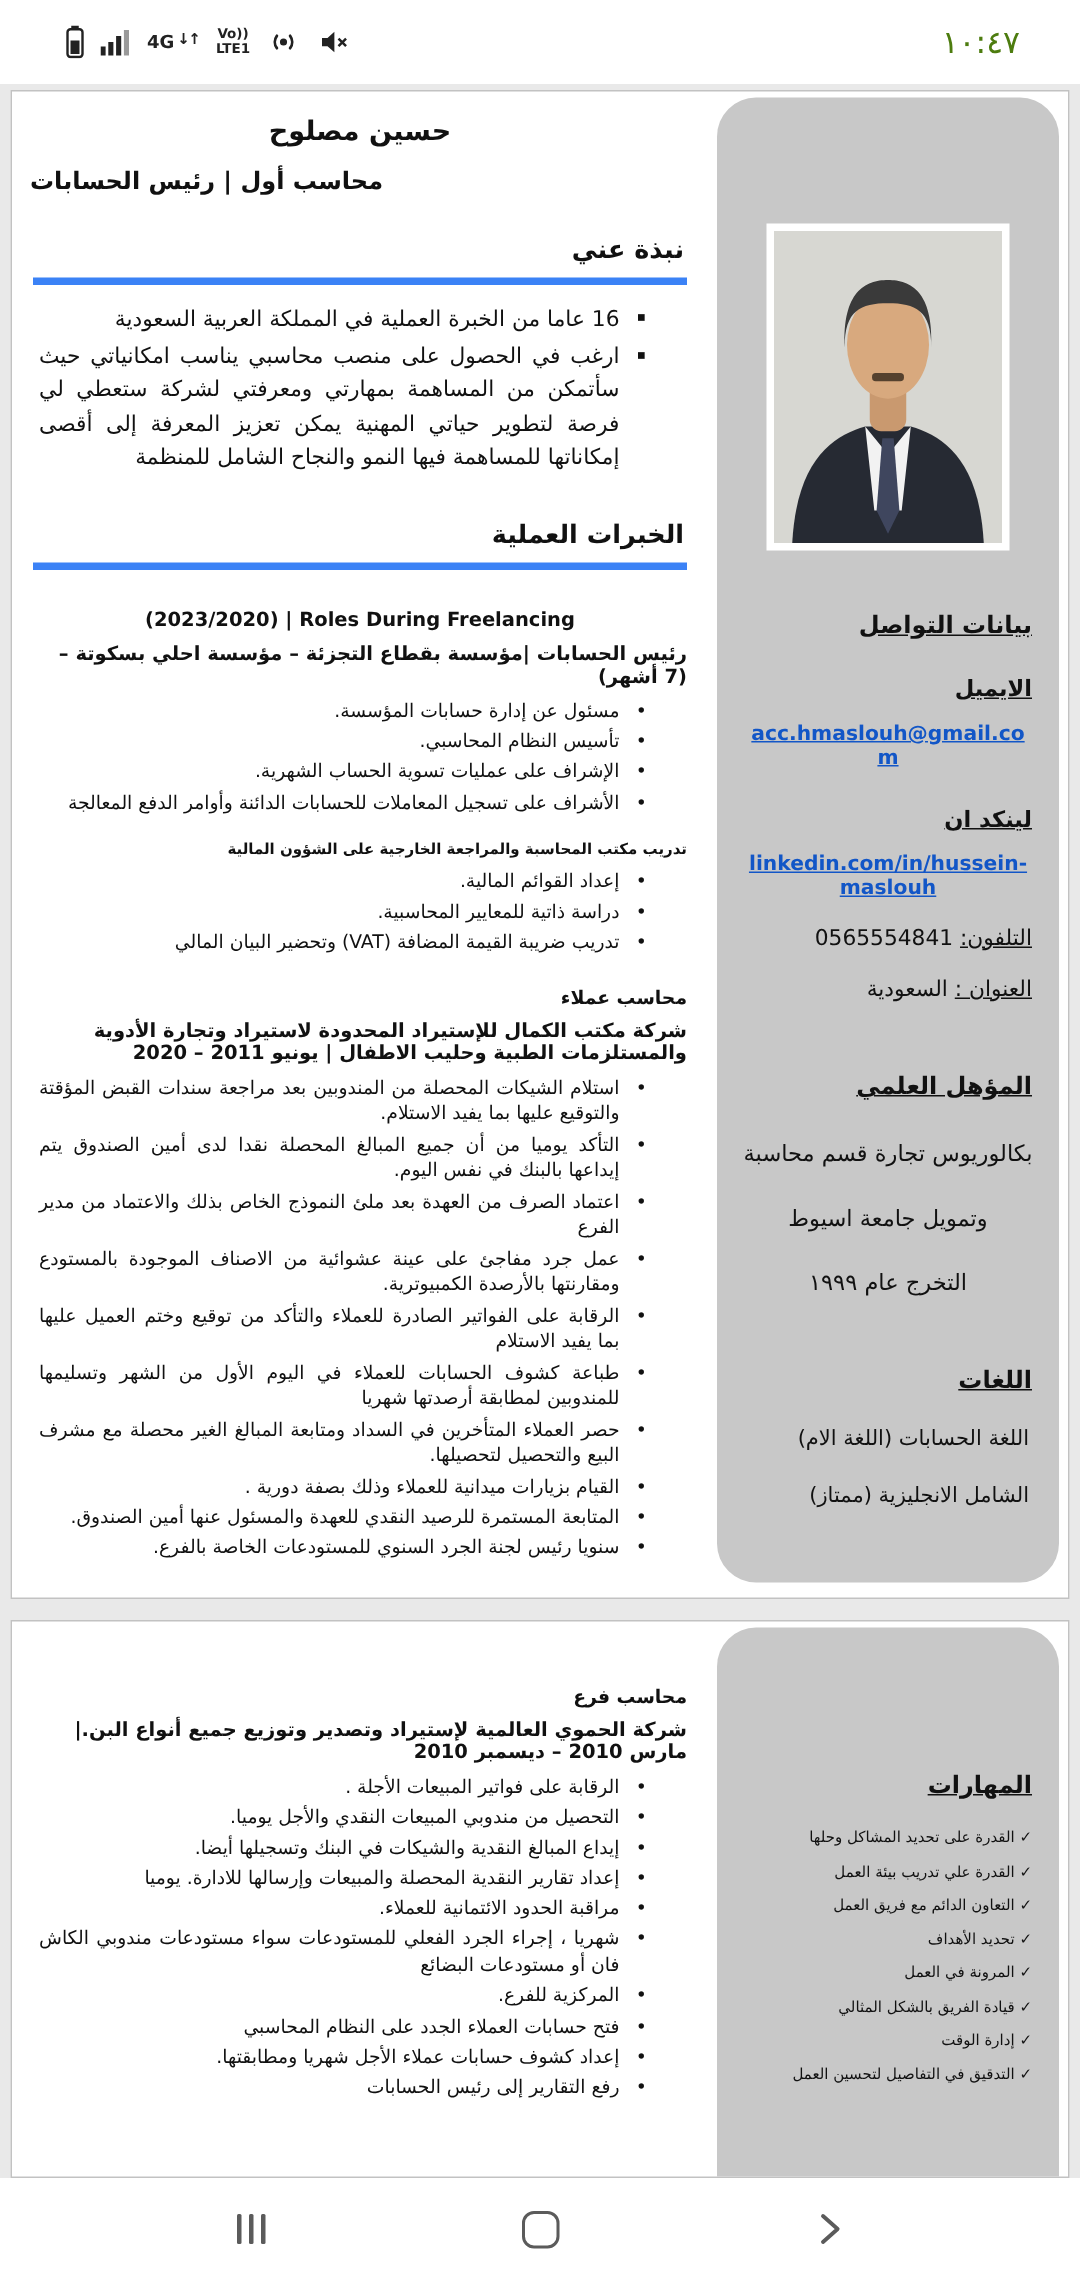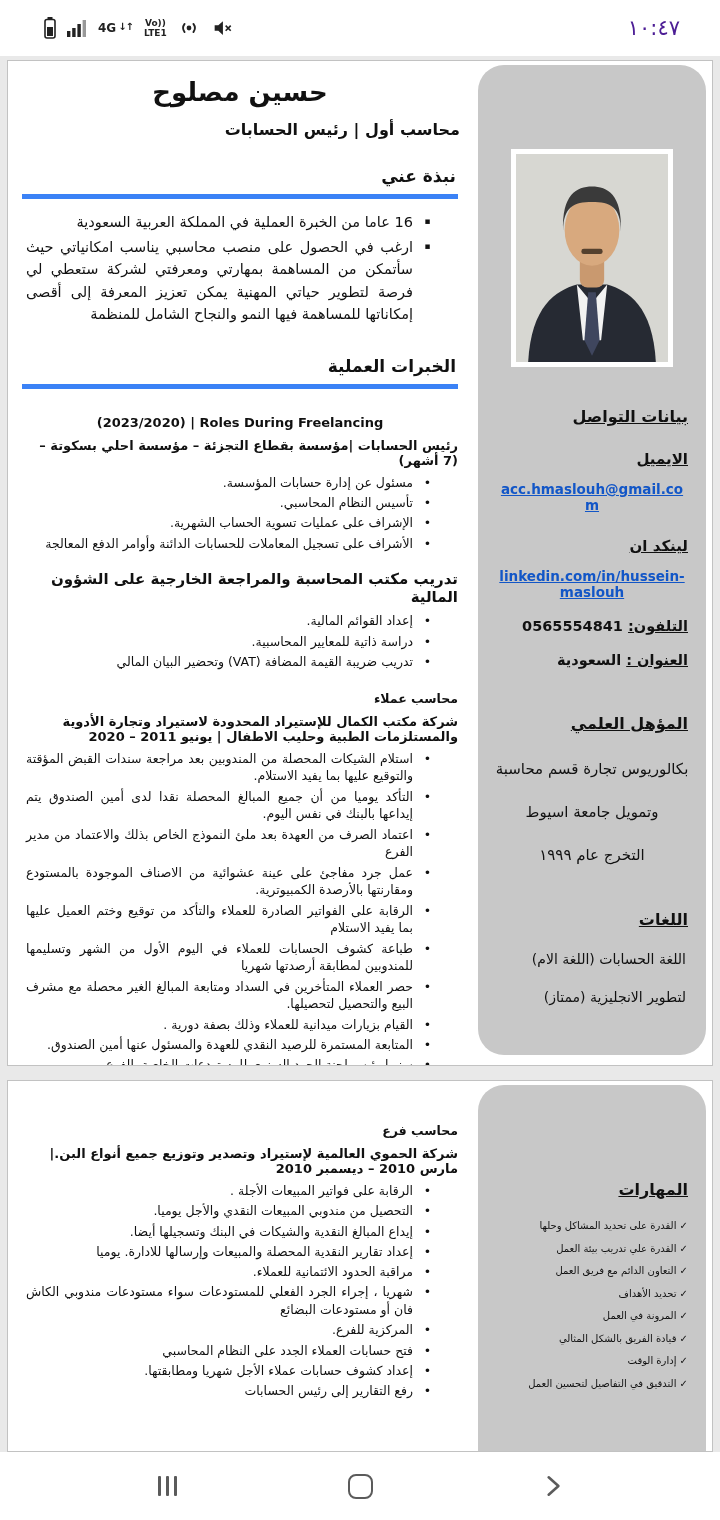--- a/index.html
+++ b/index.html
@@ -7,67 +7,67 @@
   body { font-family:"DejaVu Sans","Liberation Sans",sans-serif; background:#fff; color:#111; overflow:hidden; }
 
   .screen { width:720px; height:1520px; display:flex; flex-direction:column; background:#fff; }
 
   
   .status-bar { flex:0 0 56px; display:flex; align-items:center; justify-content:space-between; padding:0 40px 0 44px; background:#fff; }
   .sb-left { display:flex; align-items:center; gap:11px; }
   .net { display:flex; align-items:flex-start; gap:2px; font-size:12px; font-weight:bold; color:#222; }
   .updown { font-size:10px; letter-spacing:-1px; }
   .volte { display:flex; flex-direction:column; align-items:center; font-size:9px; line-height:10px; font-weight:bold; color:#222; }
-  .sb-time { font-size:21px; color:#4c1d95; direction:rtl; }
+  .sb-time { font-size:21px; color:#4d7c0f; direction:rtl; }
 
   
   .viewer { flex:1 1 auto; min-height:0; background:#e9e9e9; padding:4px 7px 0; display:flex; flex-direction:column; gap:14px; overflow:hidden; }
   .page { background:#fff; border:1px solid #c2c2c2; display:flex; direction:rtl; overflow:hidden; }
   .page1 { flex:0 0 1006px; }
   .page2 { flex:1 1 auto; min-height:0; }
 
   
   .sidebar { flex:0 0 228px; background:#c8c8c8; border-radius:26px; margin:4px 6px 10px 8px; padding:0 16px; text-align:right; overflow:hidden; }
   .sidebar2 { height:640px; margin-bottom:0; }
   .photo { width:162px; height:218px; background:#fff; margin:84px auto 0; padding:5px; }
   .photo svg { display:block; width:100%; height:100%; }
   .sb-h { font-size:16px; font-weight:bold; text-decoration:underline; margin:40px 2px 0; }
   .sb-h.mt-ed { margin-top:46px; }
   .sb-h.mt-lg { margin-top:44px; }
   .sb-h.mt-sk { margin-top:95px; }
   .sb-label { font-size:15px; font-weight:bold; text-decoration:underline; margin:24px 2px 0; }
   .sb-link { display:block; color:#1256c7; font-weight:bold; font-size:13.5px; text-decoration:underline; margin:13px 0 0; direction:ltr; text-align:center; word-wrap:break-word; cursor:pointer; }
-  .sb-line { font-size:14.5px; font-weight:bold; margin:18px 2px 0; }
+  .sb-line { font-size:14.5px; font-weight:normal; margin:18px 2px 0; }
   .sb-line .lbl { text-decoration:underline; }
   .edu { font-size:15px; text-align:center; margin-top:22px; line-height:1.4; }
   .edu.first { margin-top:26px; }
   .lang { font-size:14px; margin-top:22px; padding-right:4px; }
   .skill { font-size:10px; margin:9px 2px 0; line-height:1.35; }
   .skill.first { margin-top:20px; }
   .skill .ck { font-weight:bold; }
 
   
   .content { flex:1 1 auto; min-width:0; padding:0 10px 0 12px; text-align:right; overflow:hidden; }
-  .name { font-size:26px; font-weight:bold; text-align:center; margin:16px 0 0; }
-  .job-title { font-size:16px; font-weight:bold; text-align:right; margin:13px 0 0; }
+  .name { font-size:18px; font-weight:bold; text-align:center; margin:16px 0 0; }
+  .job-title { font-size:16px; font-weight:bold; text-align:left; margin:13px 0 0; }
   .sec-head { font-size:17px; font-weight:bold; margin:27px 2px 12px; padding:0 2px 8px; border-bottom:5px solid #3b82f6; }
   .sec-head.exp { margin-top:30px; }
 
   ul.blist { list-style:none; padding:0 26px 0 6px; margin:0; }
   ul.blist li { display:flex; gap:8px; margin-bottom:2.5px; }
   .mk { flex:0 0 auto; width:13px; text-align:center; }
   .tx { flex:1 1 auto; text-align:justify; text-align-last:right; }
   .sq-list li { font-size:14.5px; line-height:1.55; margin-bottom:6px; }
   .sq-list .mk { font-size:9px; padding-top:4px; }
   .dot-list li { font-size:12.5px; line-height:1.42; }
   .dot-list .mk { font-size:12.5px; }
 
   .pline { font-weight:bold; font-size:13px; margin:8px 2px 6px; }
   .period { margin-top:26px; direction:ltr; text-align:center; white-space:nowrap; }
-  .subhead { margin-top:18px; font-size:15px; }
+  .subhead { margin-top:18px; font-size:10px; }
   .role { font-size:12.5px; margin-top:20px; }
   .role2 { font-size:12.5px; margin-top:42px; }
 
   
   .navbar { flex:0 0 68px; background:#fff; display:flex; align-items:center; justify-content:space-between; padding:0 145px; }
   .nav-btn { display:flex; align-items:center; justify-content:center; width:44px; height:44px; cursor:pointer; }
   .recents-bars { display:flex; gap:5px; }
   .recents-bars i { display:block; width:3px; height:20px; background:#5b5b5b; border-radius:1px; }
   .home-sq { width:25px; height:25px; border:2.5px solid #5b5b5b; border-radius:8px; }
 </style>
@@ -146,21 +146,21 @@
         <div>
           <h3 class="sb-h mt-ed">المؤهل العلمي</h3>
           <div class="edu first">بكالوريوس تجارة قسم محاسبة</div>
           <div class="edu">وتمويل جامعة اسيوط</div>
           <div class="edu">التخرج عام ١٩٩٩</div>
         </div>
 
         <div>
           <h3 class="sb-h mt-lg">اللغات</h3>
           <div class="lang">اللغة الحسابات (اللغة الام)</div>
-          <div class="lang">لتطوير الانجليزية (ممتاز)</div>
+          <div class="lang">الشامل الانجليزية (ممتاز)</div>
         </div>
       </aside>
 
       <main class="content">
         <h1 class="name">حسين مصلوح</h1>
         <h2 class="job-title">محاسب أول | رئيس الحسابات</h2>
 
         <div>
           <div class="sec-head">نبذة عني</div>
           <ul class="blist sq-list">

